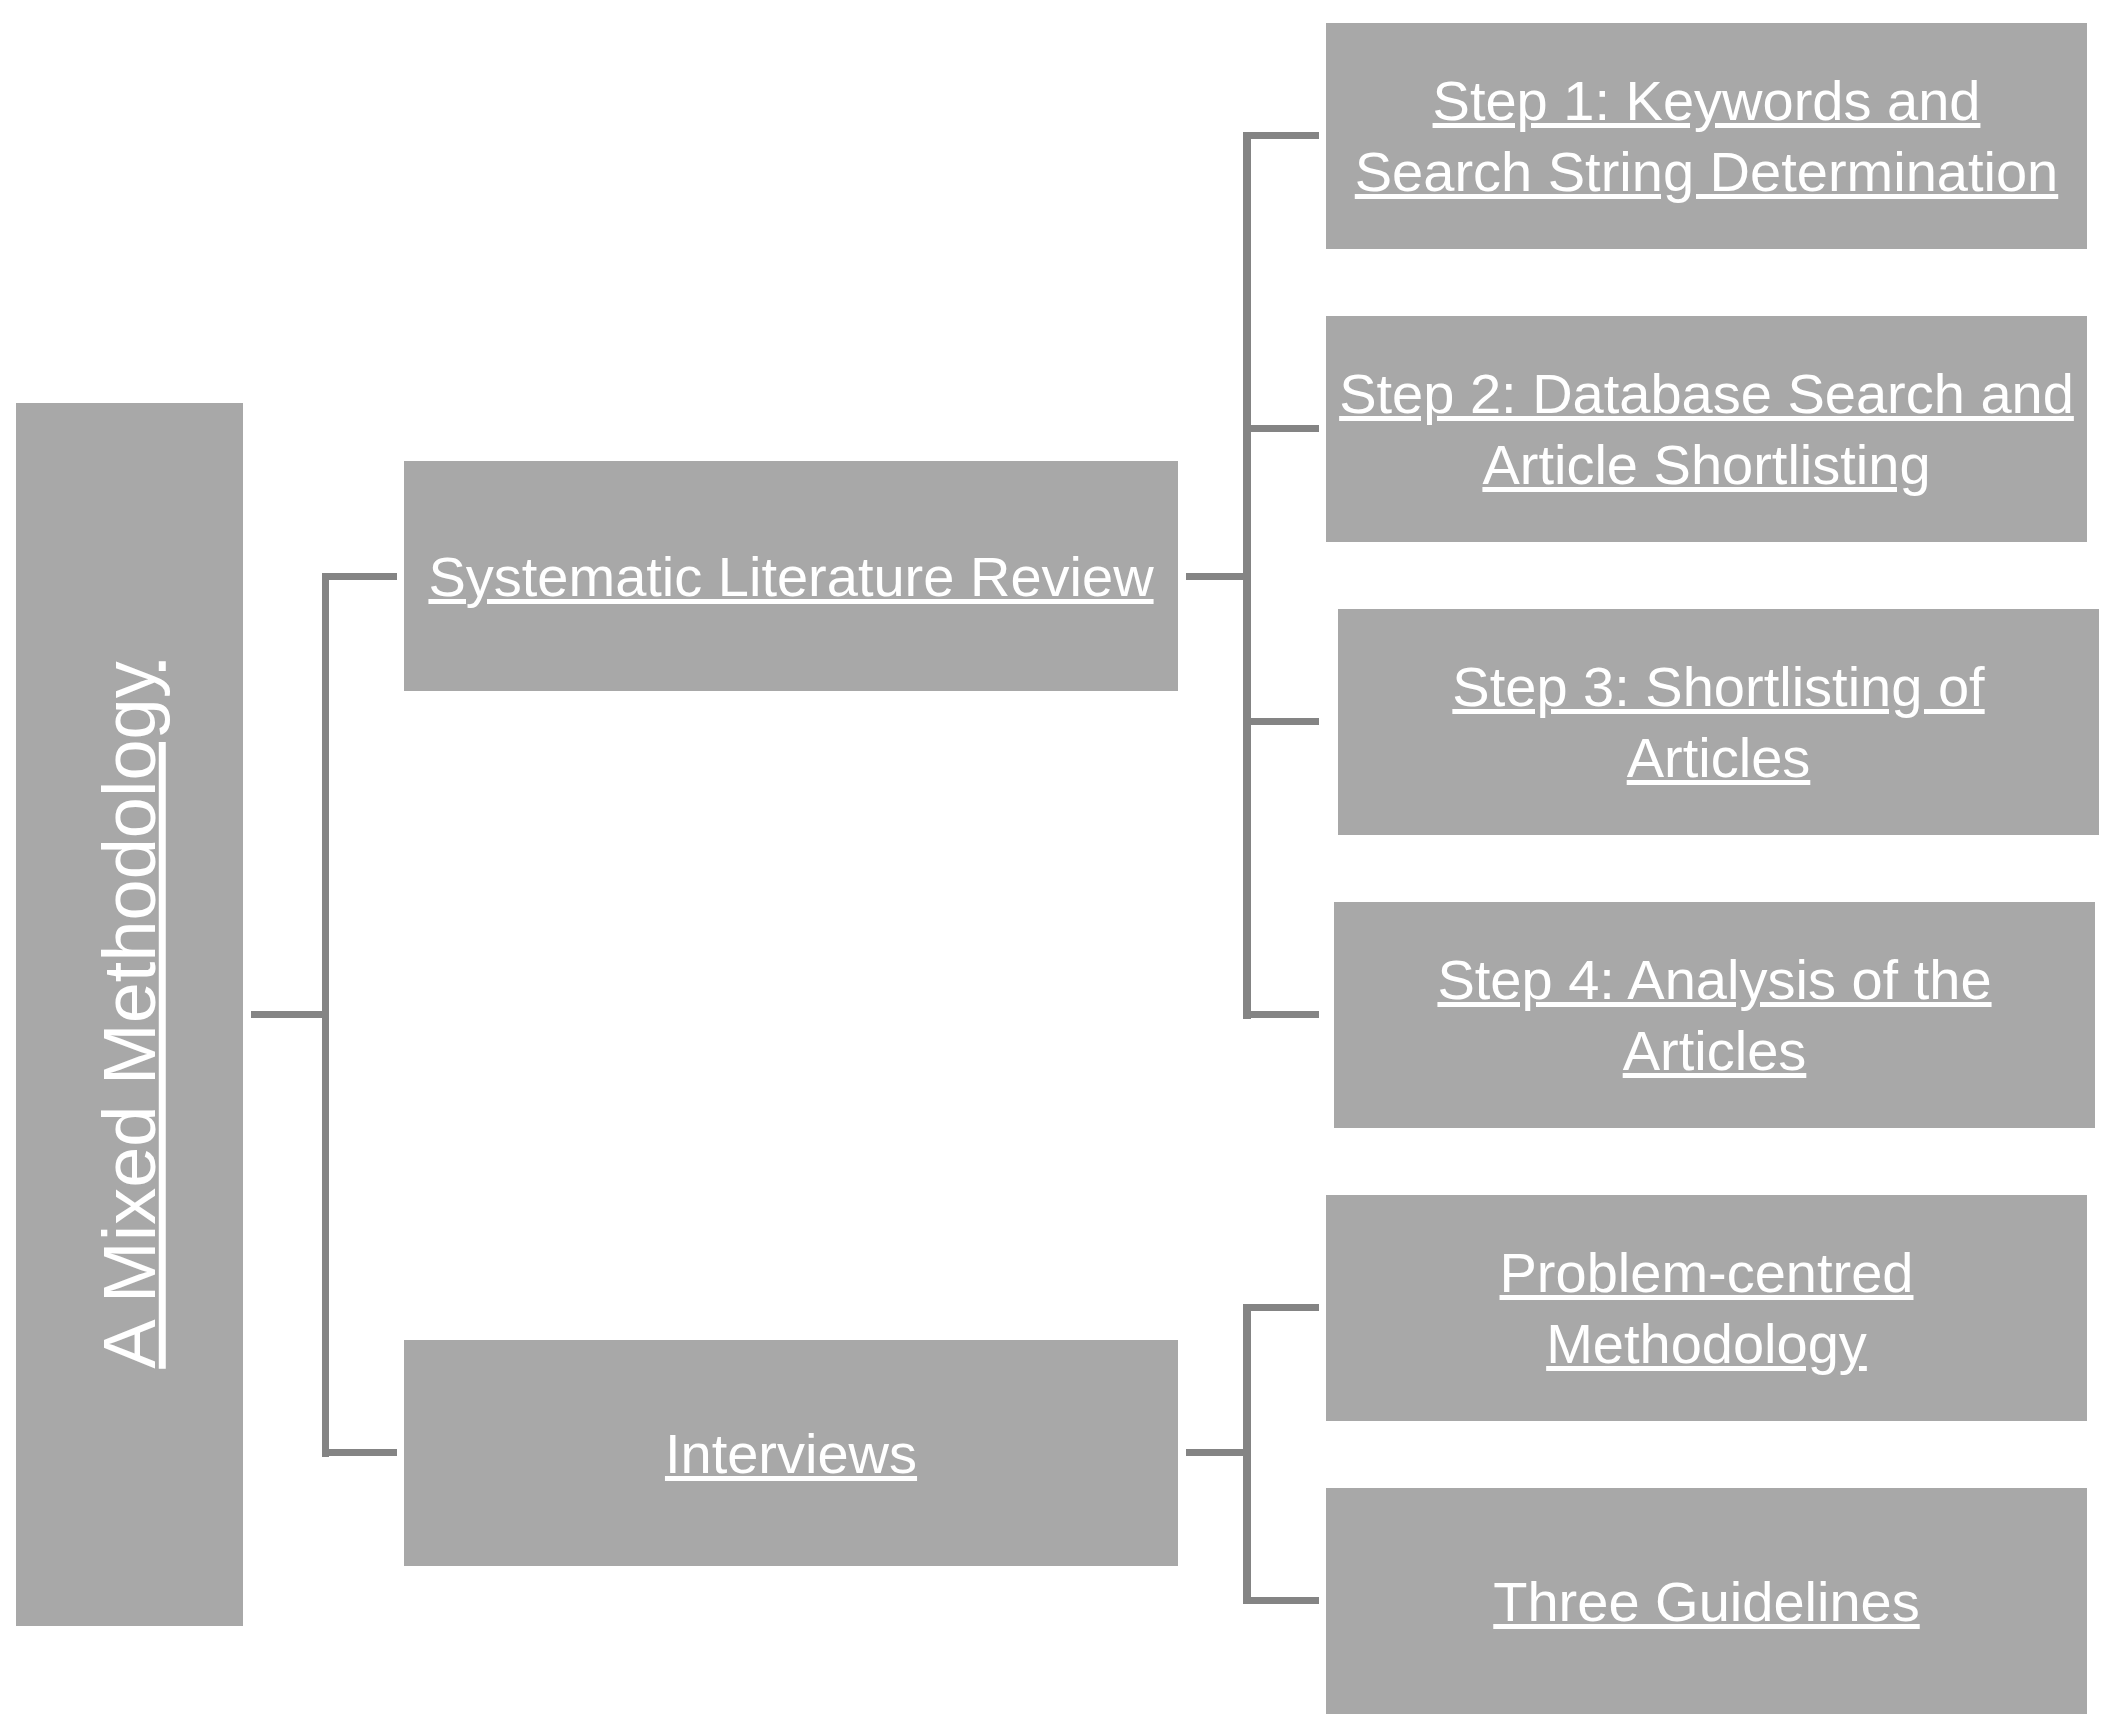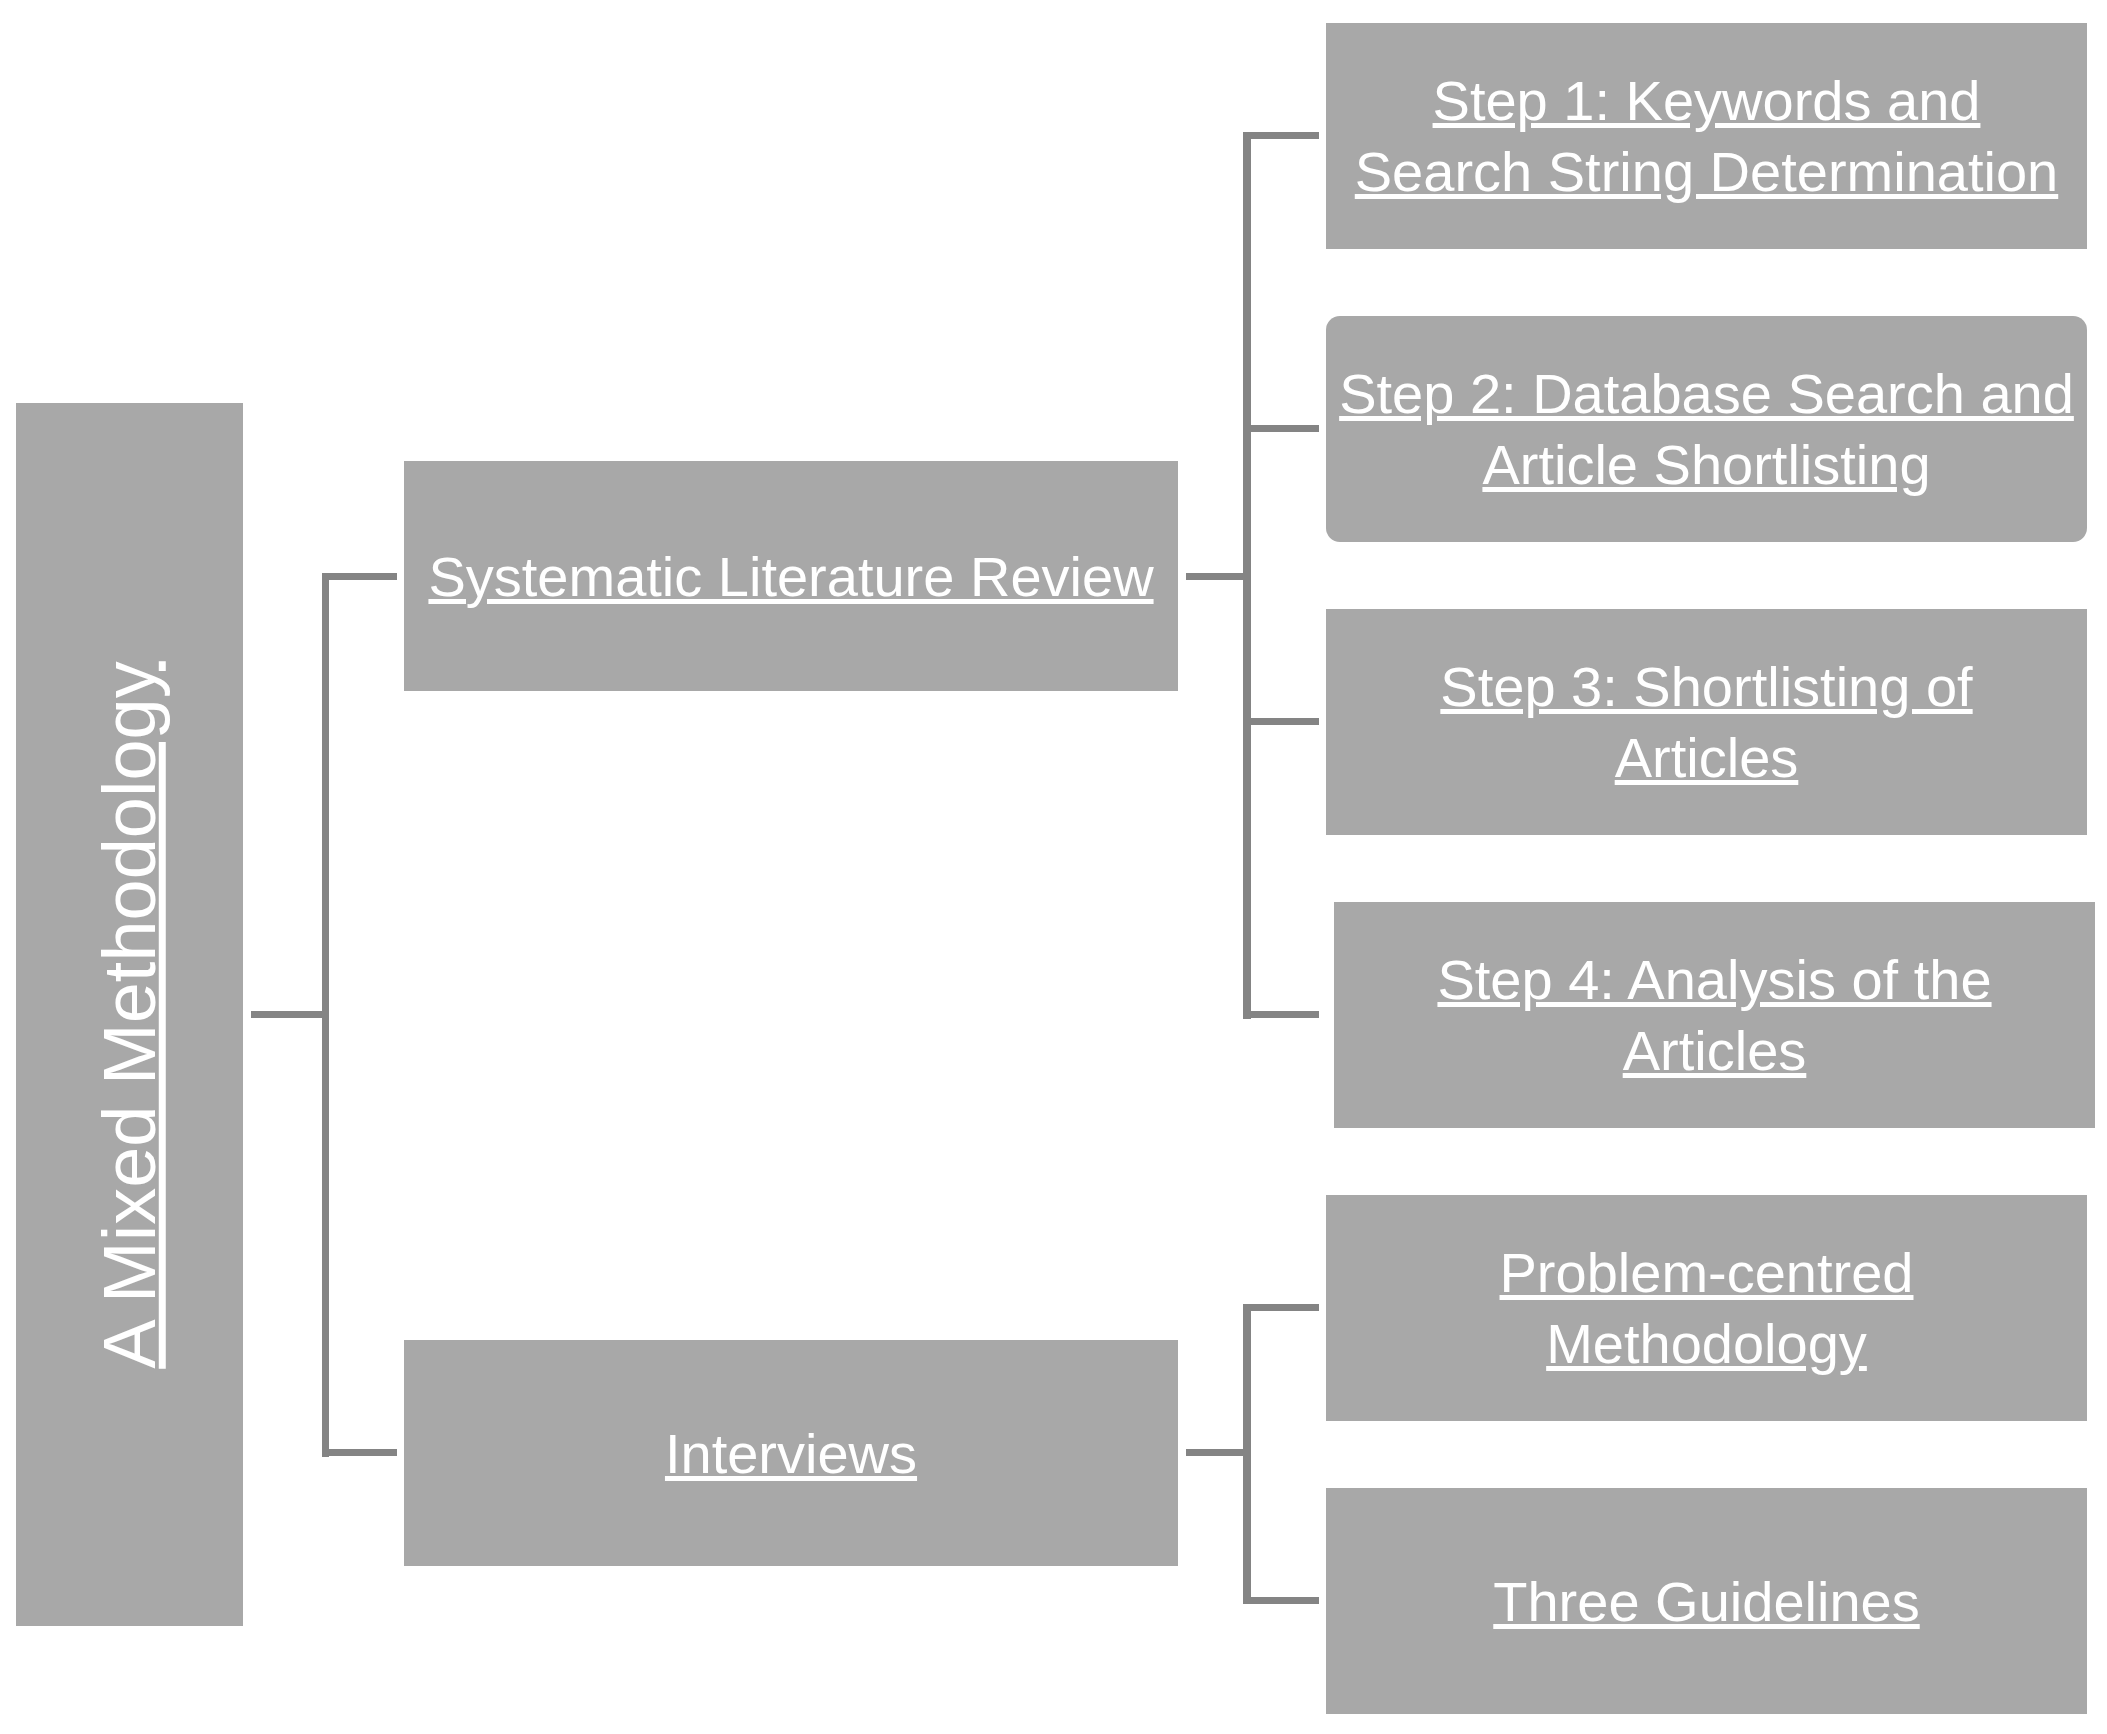--- a/index.html
+++ b/index.html
@@ -28,22 +28,22 @@
   .node-root .vlabel {
     transform: rotate(-90deg);
     white-space: nowrap;
     font-size: 74px;
     line-height: 74px;
   }
   .node-slr        { left: 404px;  top: 461px;  width: 774px; height: 230px; }
   .node-interviews { left: 404px;  top: 1340px; width: 774px; height: 226px; }
   .leaf { left: 1326px; width: 761px; height: 226px; padding: 0 7.8px; box-sizing: border-box; }
   .leaf-0 { top: 22.6px; }
-  .leaf-1 { top: 316px; border-radius: 14px; }
-  .leaf-2 { top: 609px; }
+  .leaf-1 { top: 316px; }
+  .leaf-2 { top: 609px; margin-left: 12px; }
   .leaf-3 { top: 902px; margin-left: 8px; }
   .leaf-4 { top: 1195px; }
   .leaf-5 { top: 1488px; }
   .conn { position: absolute; background: #848484; }
   .c-root-stub   { left: 251px;  top: 1011px; width: 78px; height: 7px; }
   .c-trunk1      { left: 322px;  top: 573px;  width: 7px;   height: 884px; }
   .c-branch-slr  { left: 329px;  top: 573px;  width: 68px;  height: 7px; }
   .c-branch-int  { left: 329px;  top: 1449px; width: 68px;  height: 7px; }
   .c-feed-slr    { left: 1186px; top: 573px;  width: 57px;  height: 7px; }
   .c-trunk2      { left: 1243px; top: 132px;  width: 7.8px;  height: 887px; }

